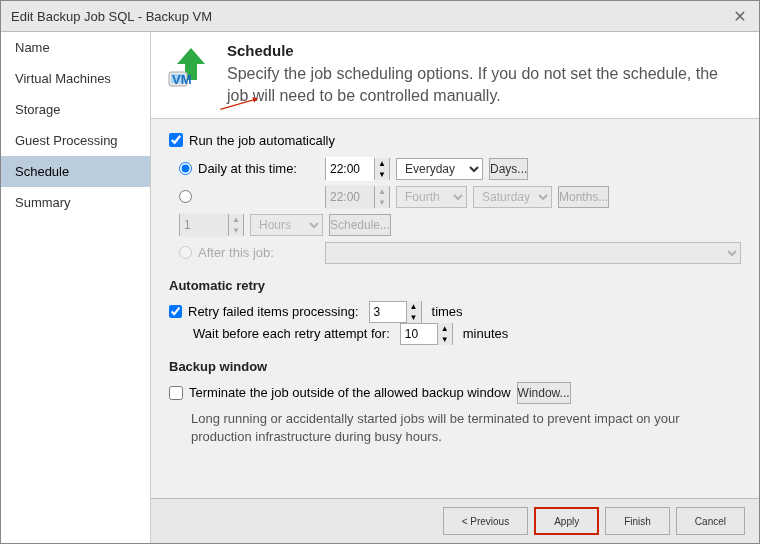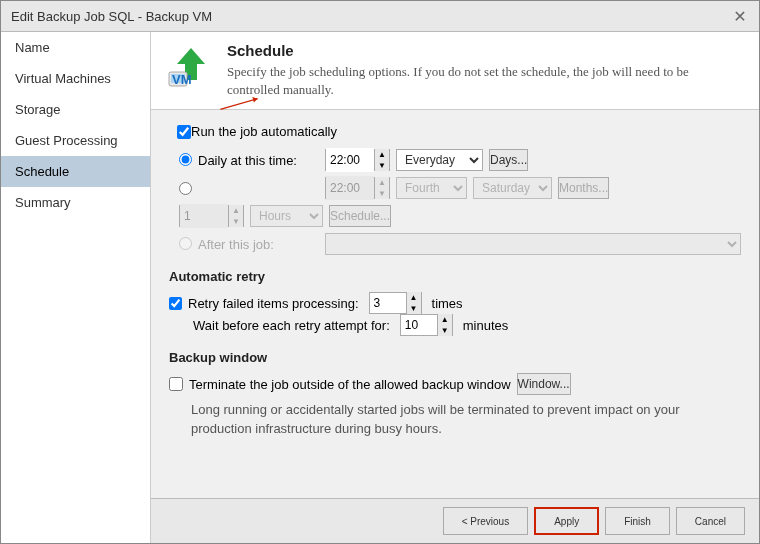--- a/index.html
+++ b/index.html
@@ -11,27 +11,27 @@
     .dialog-body { display: flex; flex: 1; overflow: hidden; }
     .sidebar { width: 150px; background: #fff; border-right: 1px solid #ccc; display: flex; flex-direction: column; }
     .sidebar-item { padding: 8px 14px; cursor: pointer; color: #333; border-bottom: none; }
     .sidebar-item.active { background: #bcd; color: #000; font-weight: normal; }
     .main-content { flex: 1; display: flex; flex-direction: column; }
     .header { background: #fff; border-bottom: 1px solid #ccc; padding: 10px 16px; display: flex; align-items: flex-start; gap: 12px; }
     .header-icon { position: relative; width: 48px; height: 48px; flex-shrink: 0; }
     .header-icon svg { width: 48px; height: 48px; }
     .header-text { flex: 1; }
     .header-title { font-size: 15px; font-weight: 600; margin-bottom: 4px; color: #222; }
-    .header-desc { font-size: 13px; color: #555; line-height: 1.4; font-family: Liberation Serif, serif; }
+    .header-desc { font-size: 16px; color: #555; line-height: 1.4; }
     .content-area { flex: 1; padding: 14px 18px; background: #f0f0f0; overflow-y: auto; }
-    .run-auto-row { display: flex; align-items: center; margin-bottom: 10px; margin-left: 8px; }
+    .run-auto-row { display: flex; align-items: center; gap: 6px; margin-bottom: 10px; }
     .run-auto-row input[type=checkbox] { width: 14px; height: 14px; }
     .schedule-options { margin-left: 10px; }
     .option-row { display: flex; align-items: center; gap: 6px; margin-bottom: 6px; }
-    .option-row label { min-width: 140px; display: flex; gap: 6px; }
+    .option-row label { min-width: 140px; display: flex; align-items: center; gap: 6px; }
     .option-row input[type=radio] { width: 13px; height: 13px; }
     .combo { height: 22px; border: 1px solid #aaa; background: #fff; padding: 0 4px; font-size: 12px; color: #333; }
     .combo:disabled { background: #e8e8e8; color: #999; }
     .spin-combo { display: flex; align-items: center; border: 1px solid #aaa; background: #fff; height: 22px; }
     .spin-combo input { width: 48px; height: 24px; border: none; outline: none; padding: 0 4px; font-size: 12px; text-align: left; }
     .spin-combo input:disabled { background: #e8e8e8; color: #999; }
     .spin-btns { display: flex; flex-direction: column; border-left: 1px solid #aaa; height: 22px; }
     .spin-btn { height: 11px; width: 14px; background: #e8e8e8; border: none; font-size: 8px; cursor: pointer; display: flex; align-items: center; justify-content: center; padding: 0; }
     .btn-side { height: 22px; padding: 0 0; background: #e8e8e8; border: 1px solid #aaa; font-size: 12px; cursor: pointer; color: #333; }
     .btn-side:disabled { color: #aaa; cursor: default; }

